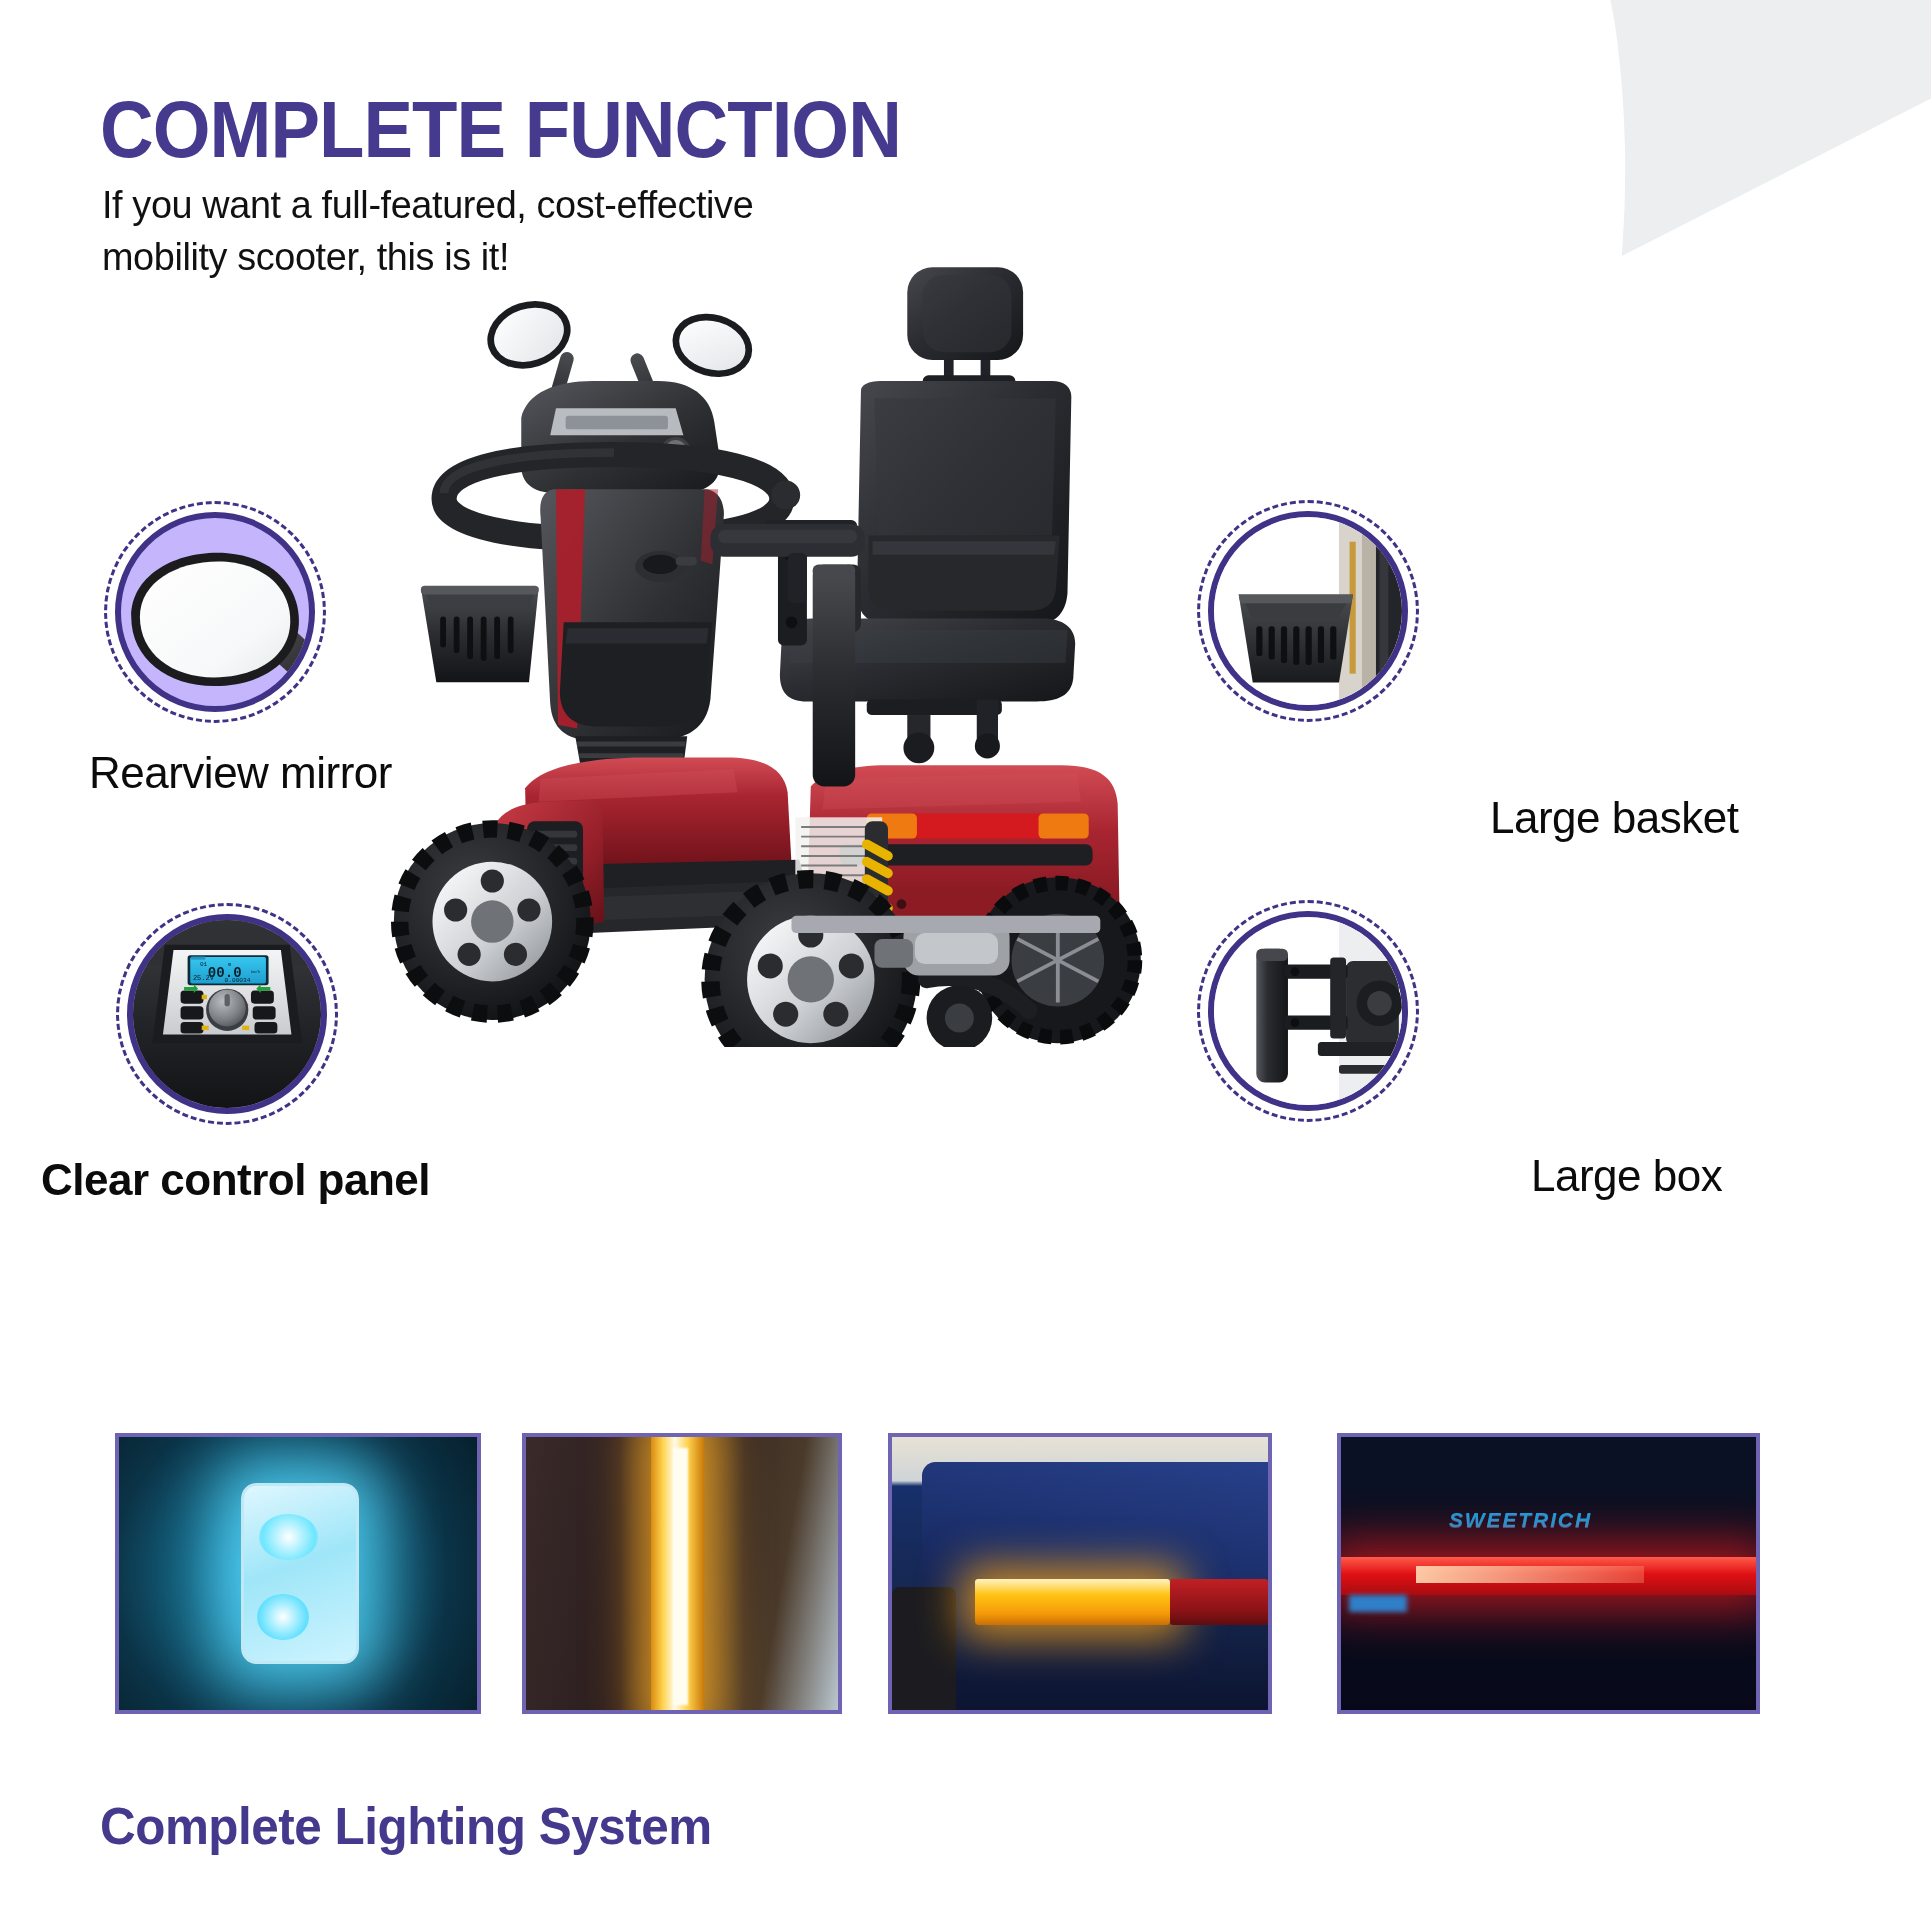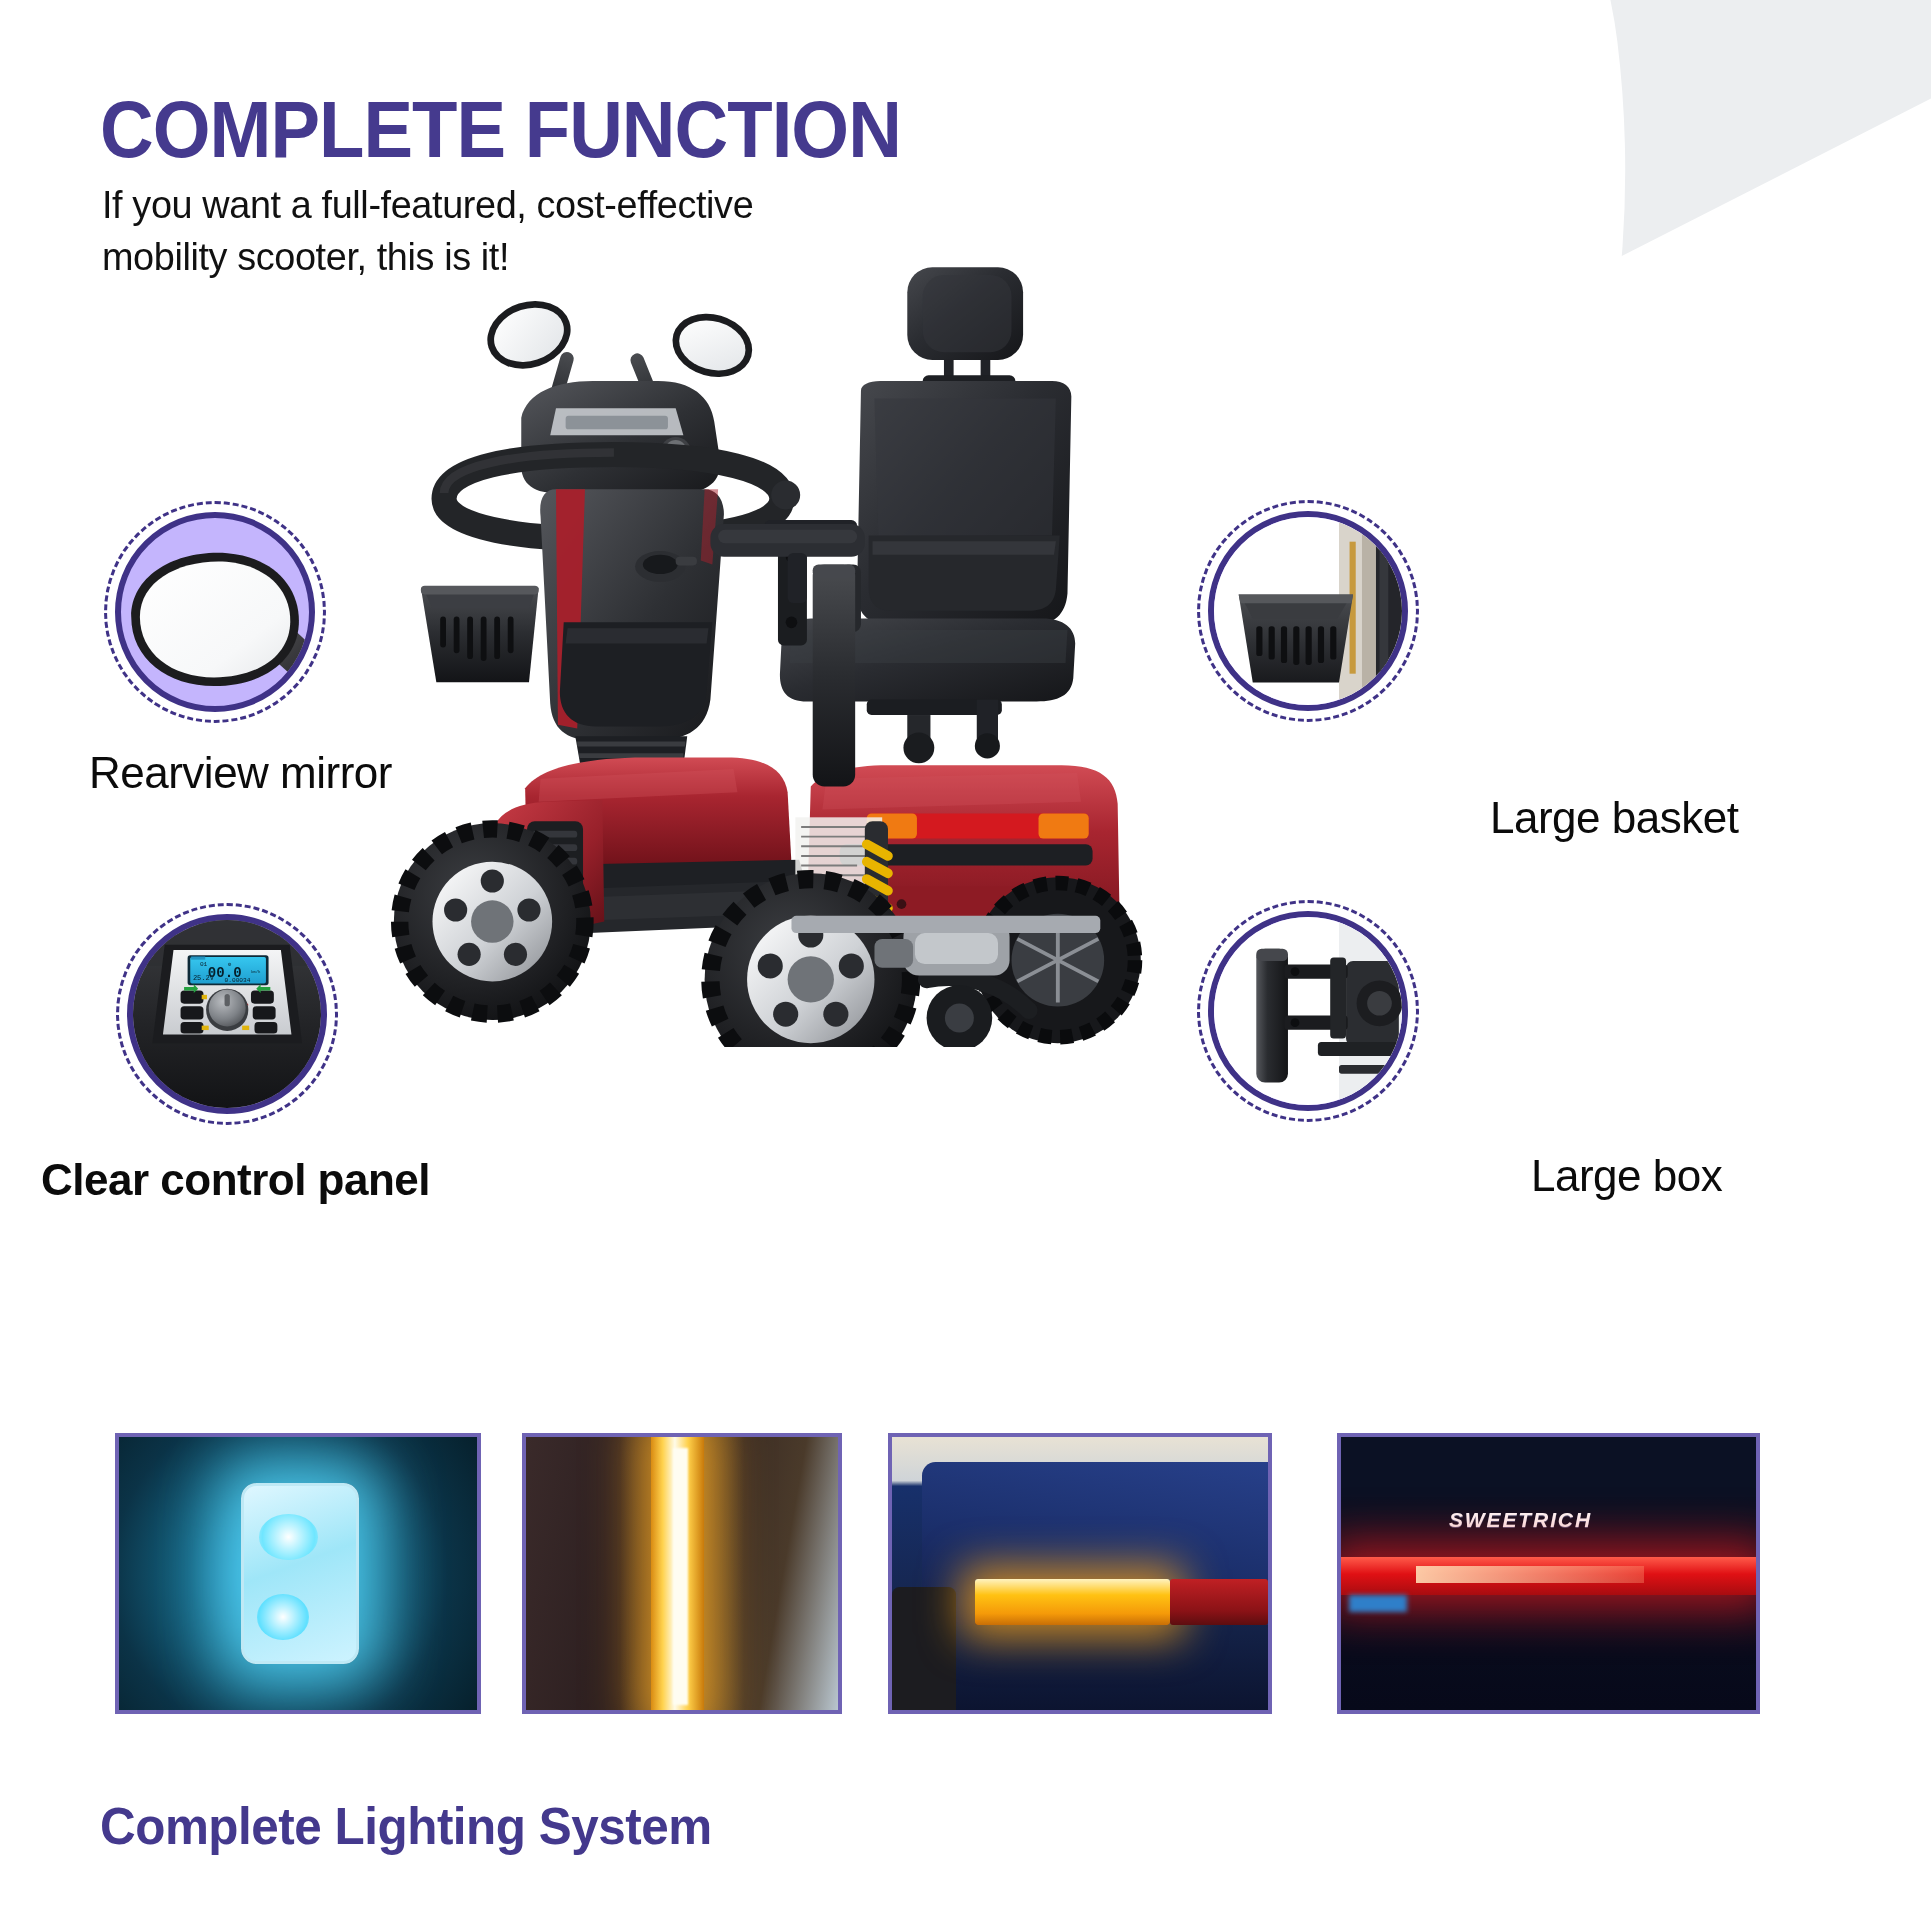--- a/index.html
+++ b/index.html
@@ -129,21 +129,21 @@
   .bf-amber{position:absolute;left:22%;top:52%;width:52%;height:17%;
       background:linear-gradient(180deg,#fff3c0 0%,#ffc212 35%,#f59a09 75%,#c96f06 100%);
       box-shadow:0 0 41px 13.5px rgba(255,165,20,.75);border-radius:2.9px;}
   .bf-red{position:absolute;left:74%;top:52%;width:26%;height:17%;
       background:linear-gradient(180deg,#c02024 0%,#8a1216 70%,#5d0d10 100%);border-radius:2.9px;}
 
   
   .rl-bg{position:absolute;inset:0;background:linear-gradient(180deg,#0a1226 0%,#0a0f20 38%,#07091a 100%);}
   .rl-top{position:absolute;left:0;top:0;width:100%;height:22%;background:#0b1124;}
   .rl-brand{position:absolute;left:26%;top:26%;font-style:italic;font-weight:bold;
-      font-size:21px;color:#ffffff;letter-spacing:1.9px;text-shadow:0 1px 0 #4a5475;text-align:center;}
+      font-size:21px;color:#0ea5e9;letter-spacing:1.9px;text-shadow:0 1px 0 #4a5475;text-align:center;}
   .rl-bar{position:absolute;left:0;top:44%;width:100%;height:14%;
       background:linear-gradient(180deg,#ff5b4a 0%,#e01014 45%,#a80c10 100%);
       box-shadow:0 0 46px 15.4px rgba(230,25,30,.7);}
   .rl-bar::after{content:"";position:absolute;left:18%;top:22%;width:55%;height:46%;
       background:linear-gradient(90deg,rgba(255,220,180,.9),rgba(255,160,120,.35));}
   .rl-lowblue{position:absolute;left:2%;top:58%;width:14%;height:6%;background:#2f7fc9;filter:blur(2.9px);}
 </style>
 </head>
 <body>
 

